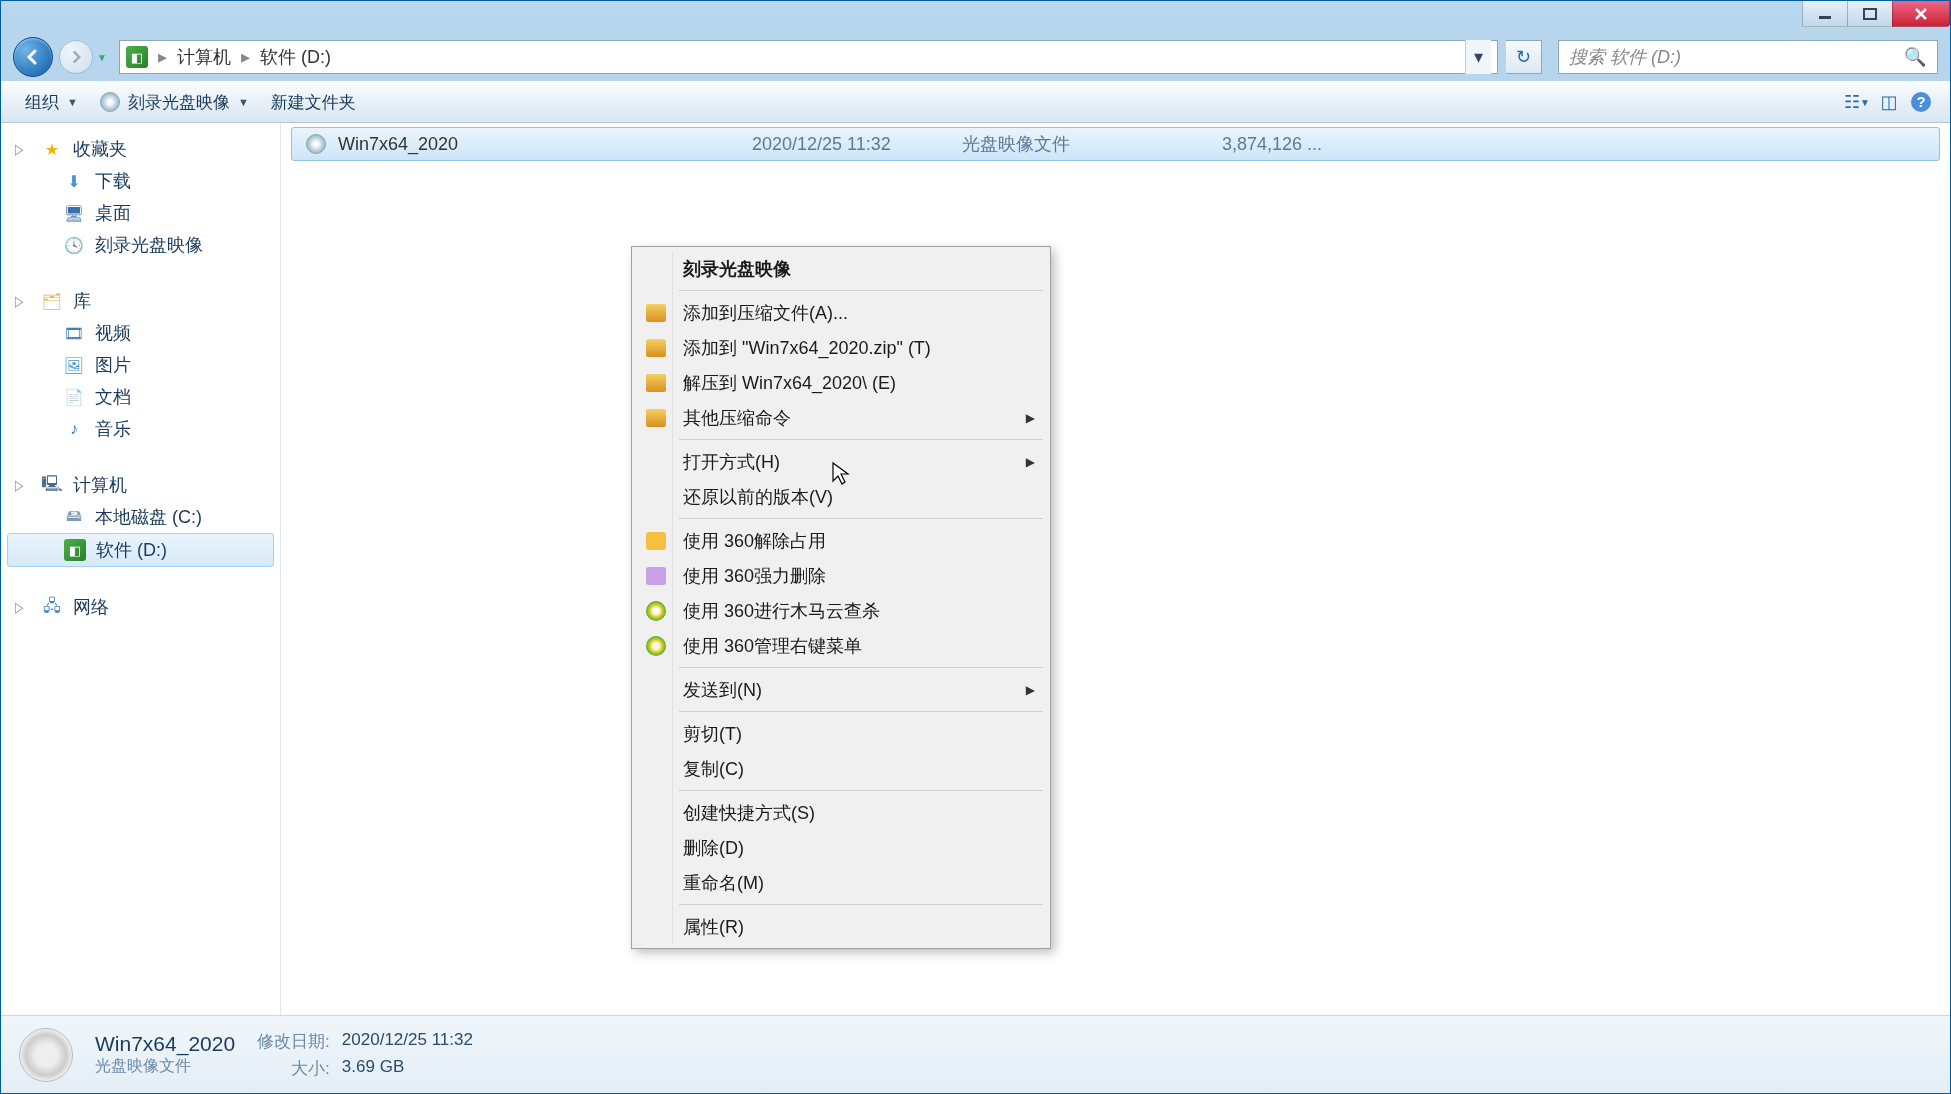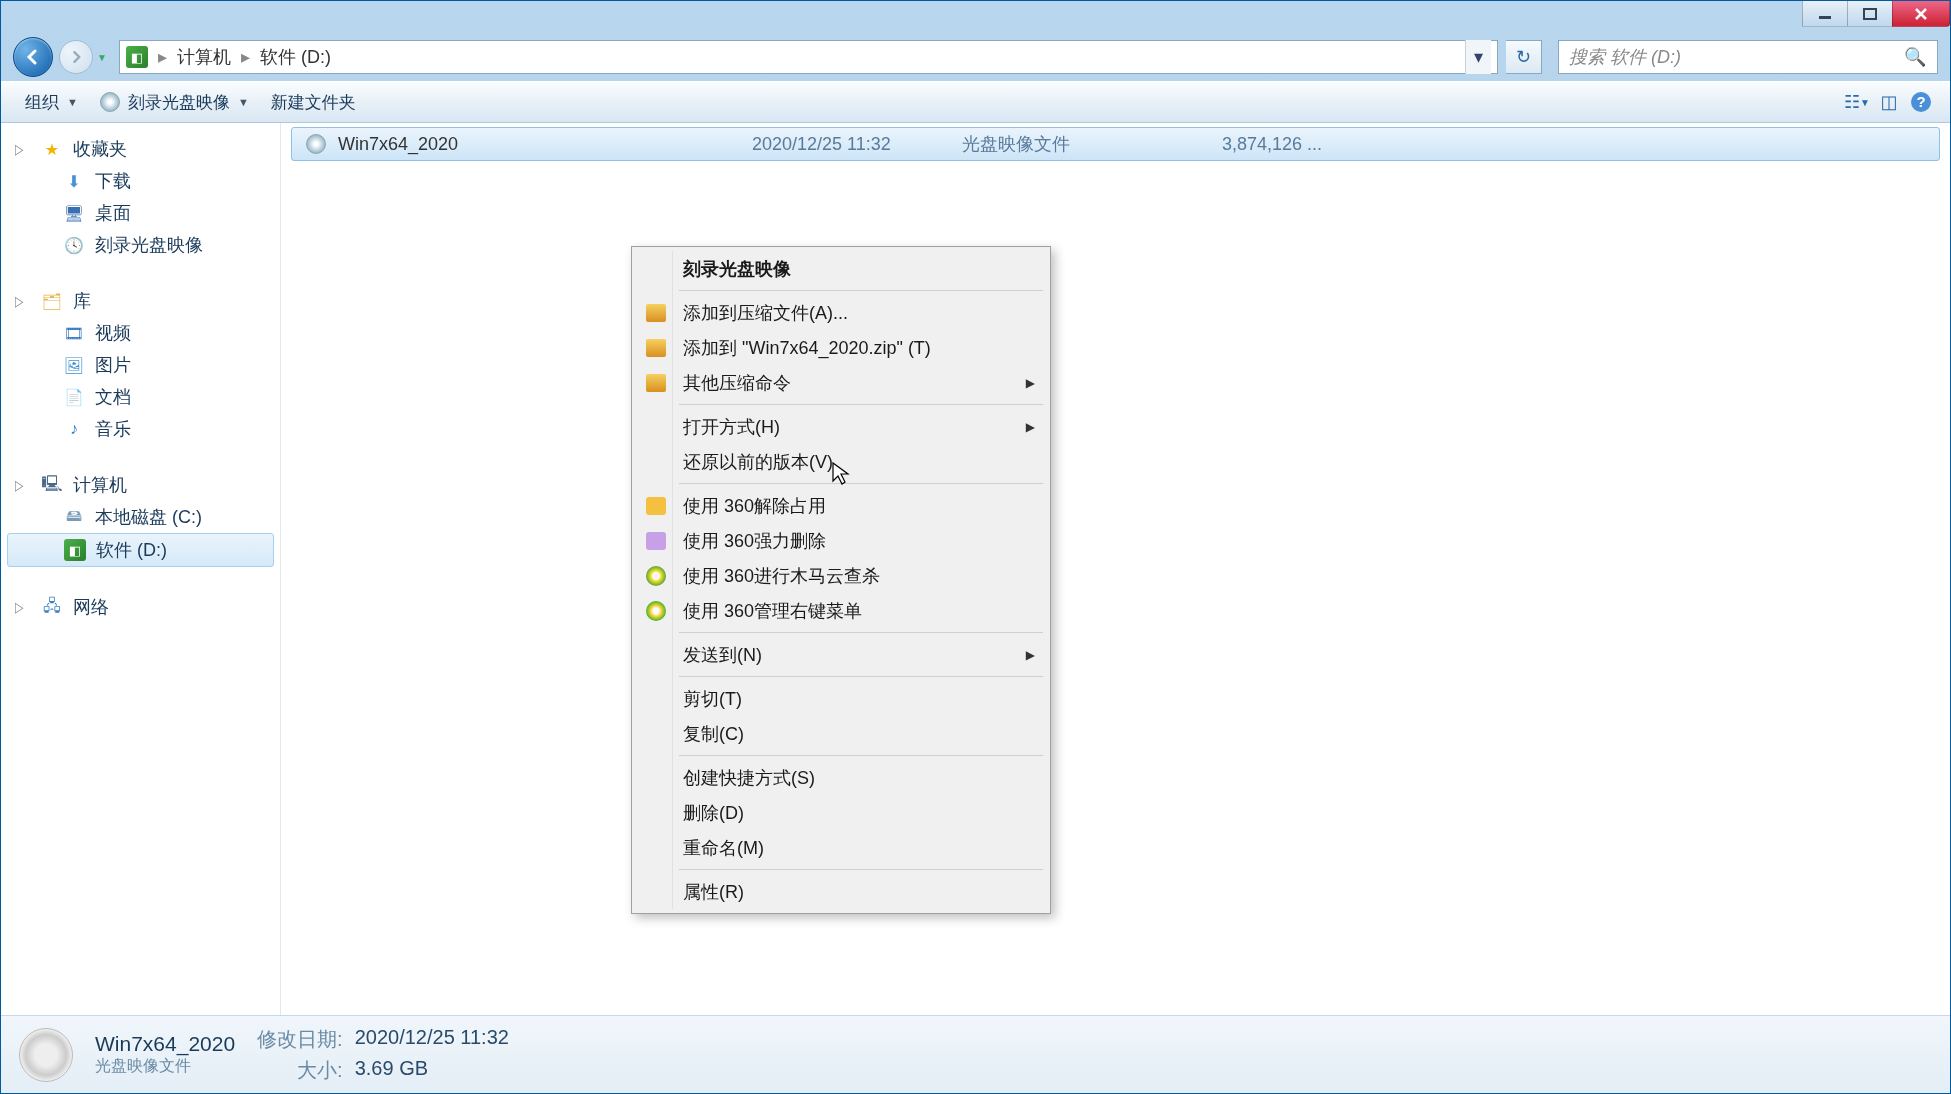--- a/index.html
+++ b/index.html
@@ -68,21 +68,21 @@
     .ctx-sep { height: 1px; background: #d0d0d0; margin: 4px 4px 4px 44px; }
     .ctx-icon { width: 26px; height: 26px; display:inline-flex; align-items:center; justify-content:center; flex-shrink:0; }
     .ctx-arrow { margin-left: auto; font-size: 12px; color: #333; }
     .ctx-gutter { position:absolute; left:40px; top:4px; bottom:4px; width:1px; background:#e0e0e0; }
     
     
     .details { height: 78px; background: linear-gradient(to bottom, #f0f6fb, #e4eef6); border-top: 1px solid #c8d8e6; display: flex; align-items: center; padding: 8px 18px; gap: 22px; font-size: 17px; color: #3a5a7a; }
     .det-icon { width: 54px; height: 54px; background: radial-gradient(circle, #eee 30%, #ccc 55%, #eee 70%); border-radius: 50%; border: 1px solid #bbb; position: relative; }
     .det-text .t1 { font-size: 21px; color: #1a3a5a; }
     .det-text .t2 { font-size: 16px; color: #6a8aa5; }
-    .det-meta { display: grid; grid-template-columns: auto auto; column-gap: 12px; row-gap: 4px; font-size: 20px; }
+    .det-meta { display: grid; grid-template-columns: auto auto; column-gap: 12px; row-gap: 4px; font-size: 17px; }
     .det-meta .lbl { color: #6a8aa5; text-align: right; }
     .det-meta .val { color: #2a4a6a; }
     
     
     .cursor { position: absolute; left: 830px; top: 460px; z-index: 200; pointer-events:none; }
     
     
     .ic-star { color: #f5b301; }
     .ic-dl { color: #4a90d9; }
     .ic-desk { color: #3a70b0; }
@@ -274,20 +274,26 @@
     <div class="ctx-item">
         <span class="ctx-icon">
           <span class="ic-zip"></span>
         </span>
         <span>添加到 "Win7x64_2020.zip" (T)</span>
       </div>
     <div class="ctx-item">
         <span class="ctx-icon">
           <span class="ic-zip"></span>
         </span>
+        <span>解压到 Win7x64_2020\ (E)</span>
+      </div>
+    <div class="ctx-item">
+        <span class="ctx-icon">
+          <span class="ic-zip"></span>
+        </span>
         <span>其他压缩命令</span>
         <span class="ctx-arrow">▶</span>
       </div>
     <div class="ctx-sep"></div>
     <div class="ctx-item">
         <span class="ctx-icon"></span>
         <span>打开方式(H)</span>
         <span class="ctx-arrow">▶</span>
       </div>
     <div class="ctx-item">

